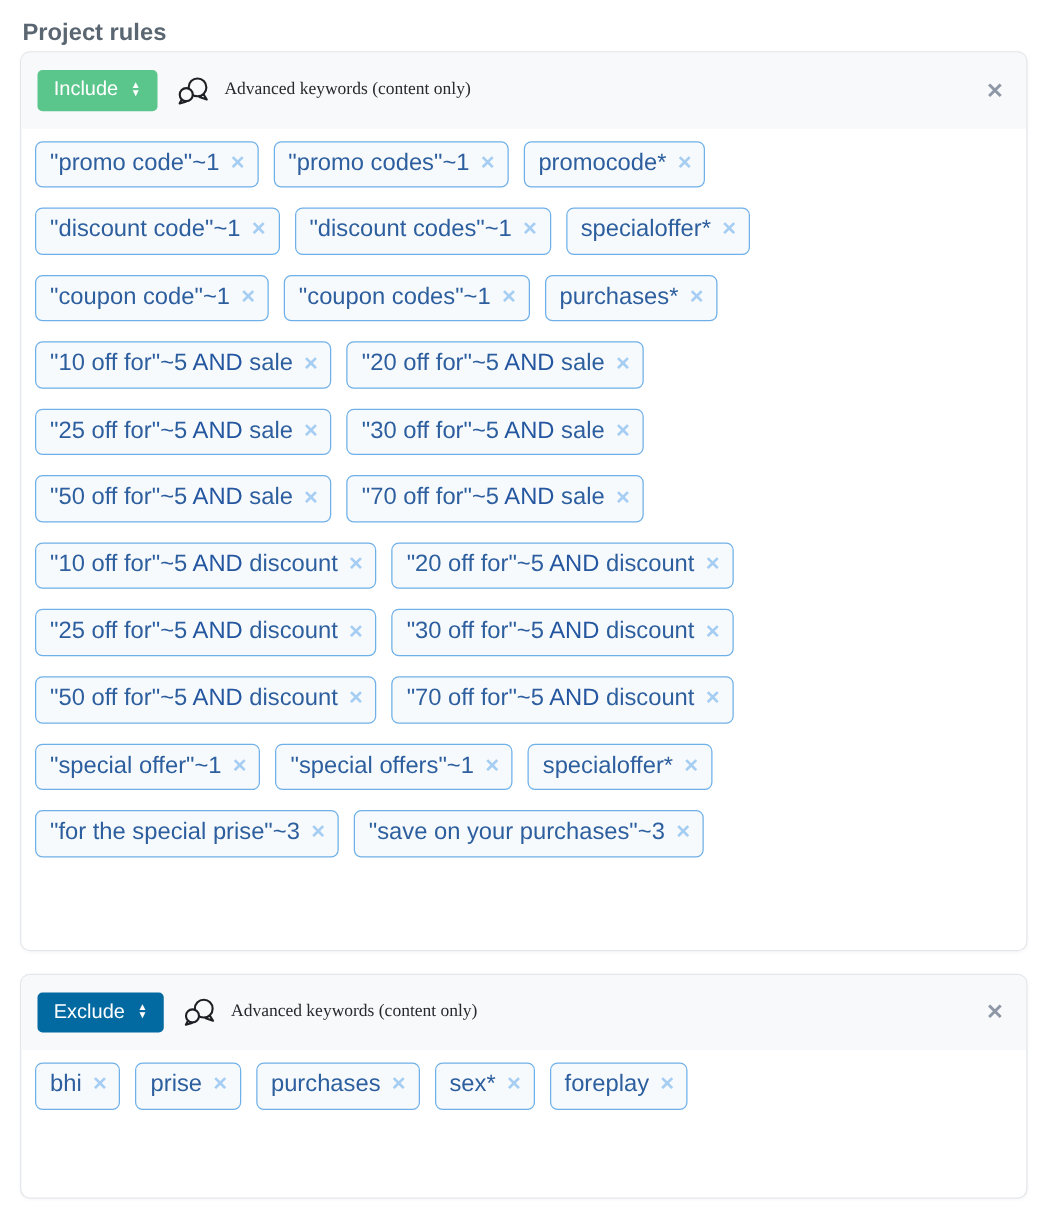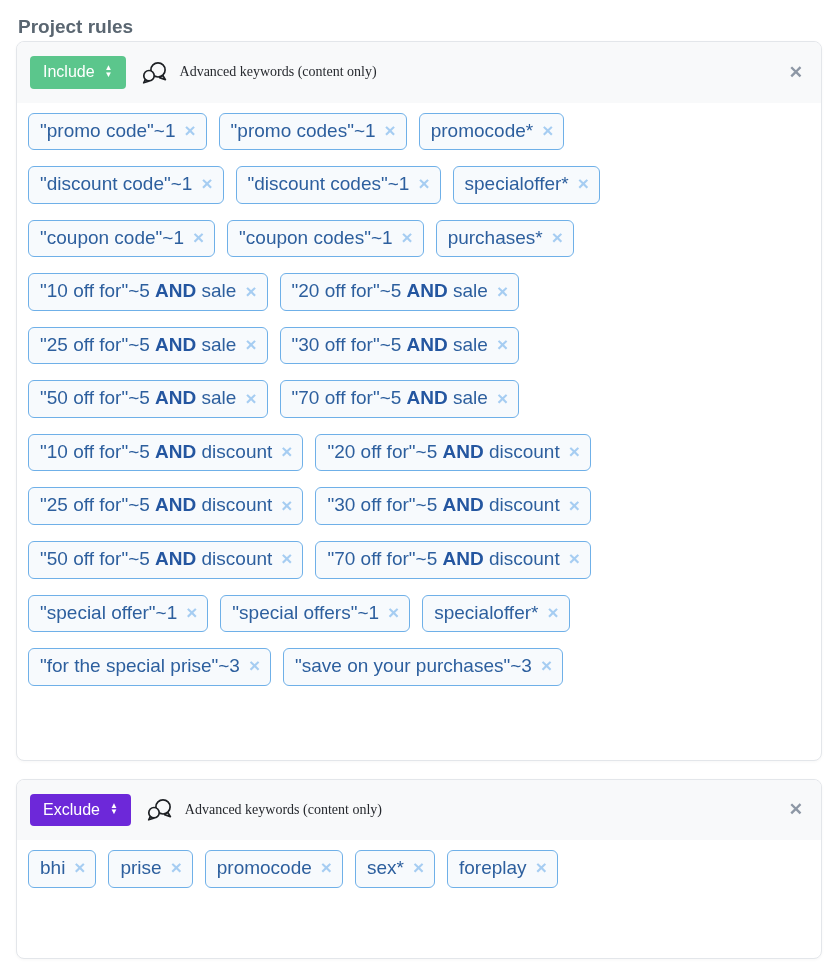--- a/index.html
+++ b/index.html
@@ -70,21 +70,21 @@
     background: #f7fafd;
     border: 1.5px solid #6fb0e8;
     border-radius: 6px;
     padding: 3px 10px 5px 11px;
     font-size: 19px;
     color: #2d5f9e;
     line-height: 1.45;
     white-space: pre;
     cursor: default;
   }
-  .tag .tag-text b { font-weight: 700; color: #2456a0; }
+  .tag .tag-text b { font-weight: 400; color: #2456a0; }
   .tag-x {
     color: #a6cdf2;
     font-weight: 700;
     font-size: 19px;
     margin-left: 9px;
     cursor: pointer;
     line-height: 1;
   }
 </style>
 </head>
@@ -159,21 +159,21 @@
       </div>
       <div class="tag-row">
         <span class="tag"><span class="tag-text"><span>"for the special prise"~3</span></span><span class="tag-x">×</span></span>
         <span class="tag"><span class="tag-text"><span>"save on your purchases"~3</span></span><span class="tag-x">×</span></span>
       </div>
     </div>
 </section>
 
 <section class="card">
   <header class="card-header">
-    <button class="mode-btn" style="background-color: #6d28d9;">
+    <button class="mode-btn" style="background-color: #0369a1;">
       <span>Exclude</span>
       <span class="arrows">
         <span>▲</span>
           <span>▼</span>
       </span>
     </button>
     <span class="bubble-icon">
       <svg width="26" height="23" viewBox="0 0 26 23">
         <path d="M20.7 14.2 L23.4 18.6 L17.6 16.6 Z" fill="#f8f9fa" stroke="#1d2024" stroke-width="1.7" stroke-linejoin="round"></path>
         <circle cx="16" cy="8.9" r="7.1" fill="#f8f9fa" stroke="#1d2024" stroke-width="1.7"></circle>
@@ -181,18 +181,18 @@
         <circle cx="7" cy="14.7" r="5.2" fill="#f8f9fa" stroke="#1d2024" stroke-width="1.7"></circle>
       </svg>
     </span>
     <span class="type-label">Advanced keywords (content only)</span>
     <span class="close-btn">✕</span>
   </header>
   <div class="card-body short">
       <div class="tag-row">
         <span class="tag"><span class="tag-text"><span>bhi</span></span><span class="tag-x">×</span></span>
         <span class="tag"><span class="tag-text"><span>prise</span></span><span class="tag-x">×</span></span>
-        <span class="tag"><span class="tag-text"><span>promocode</span></span><span class="tag-x">×</span></span>
+        <span class="tag"><span class="tag-text"><span>purchases</span></span><span class="tag-x">×</span></span>
         <span class="tag"><span class="tag-text"><span>sex*</span></span><span class="tag-x">×</span></span>
         <span class="tag"><span class="tag-text"><span>foreplay</span></span><span class="tag-x">×</span></span>
       </div>
     </div>
 </section>
 
 </body></html>

